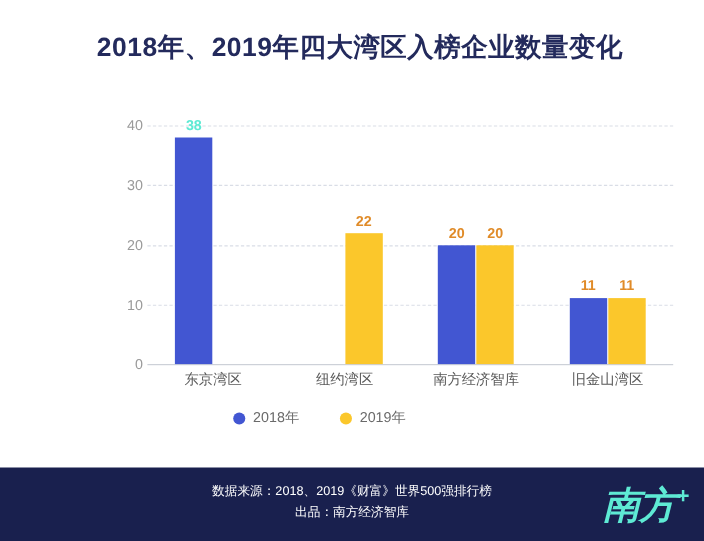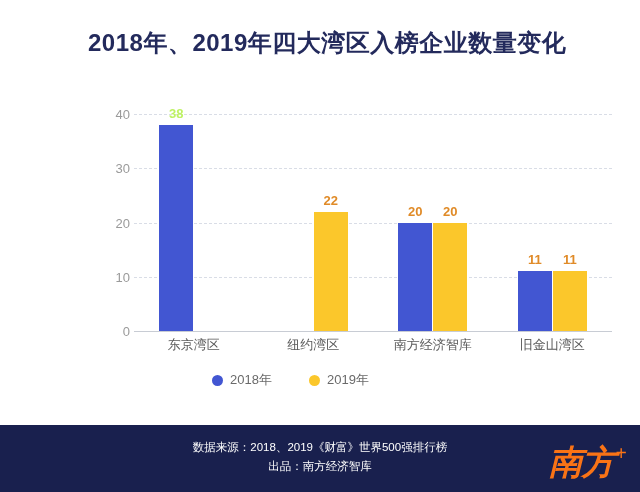--- a/index.html
+++ b/index.html
@@ -169,22 +169,22 @@
     color: #ffffff;
     font-size: 11.5px;
     line-height: 19px;
   }
   #footer-text div { white-space: nowrap; }
 
   #brand-logo {
     position: absolute;
     right: 14px;
     top: 6px;
-    color: #f97316;
-    font-family: Liberation Serif, serif;
+    color: #5eead4;
+    font-family: Liberation Mono, monospace;
     font-size: 34px;
     font-weight: bold;
     font-style: italic;
     letter-spacing: -1px;
     line-height: 44px;
     white-space: nowrap;
   }
   #brand-logo .plus {
     font-size: 20px;
     vertical-align: 14px;
@@ -211,21 +211,21 @@
       <div class="gridline baseline" style="top: 331px;"></div>
       <div class="gridline" style="top: 276.75px;"></div>
       <div class="gridline" style="top: 222.5px;"></div>
       <div class="gridline" style="top: 168.25px;"></div>
       <div class="gridline" style="top: 114px;"></div>
     </div>
 
   <div id="bars-layer">
       <div class="group" style="left: 25.25px; width: 69px; height: 331px;">
         <div class="bar series-0" style="left: 0px; width: 34px; height: 206.15px; bottom: 89px; background: rgb(66, 86, 210);">
-          <span class="bar-value" style="color: #bef264;">38</span>
+          <span class="bar-value" style="color: #5eead4;">38</span>
         </div>
       </div>
       <div class="group" style="left: 144.75px; width: 69px; height: 331px;">
         <div class="bar series-1" style="left: 35px; width: 34px; height: 119.35px; bottom: 89px; background: rgb(251, 199, 43);">
           <span class="bar-value" style="color: rgb(224, 139, 40);">22</span>
         </div>
       </div>
       <div class="group" style="left: 264.25px; width: 69px; height: 331px;">
         <div class="bar series-0" style="left: 0px; width: 34px; height: 108.5px; bottom: 89px; background: rgb(66, 86, 210);">
           <span class="bar-value" style="color: rgb(224, 139, 40);">20</span>

